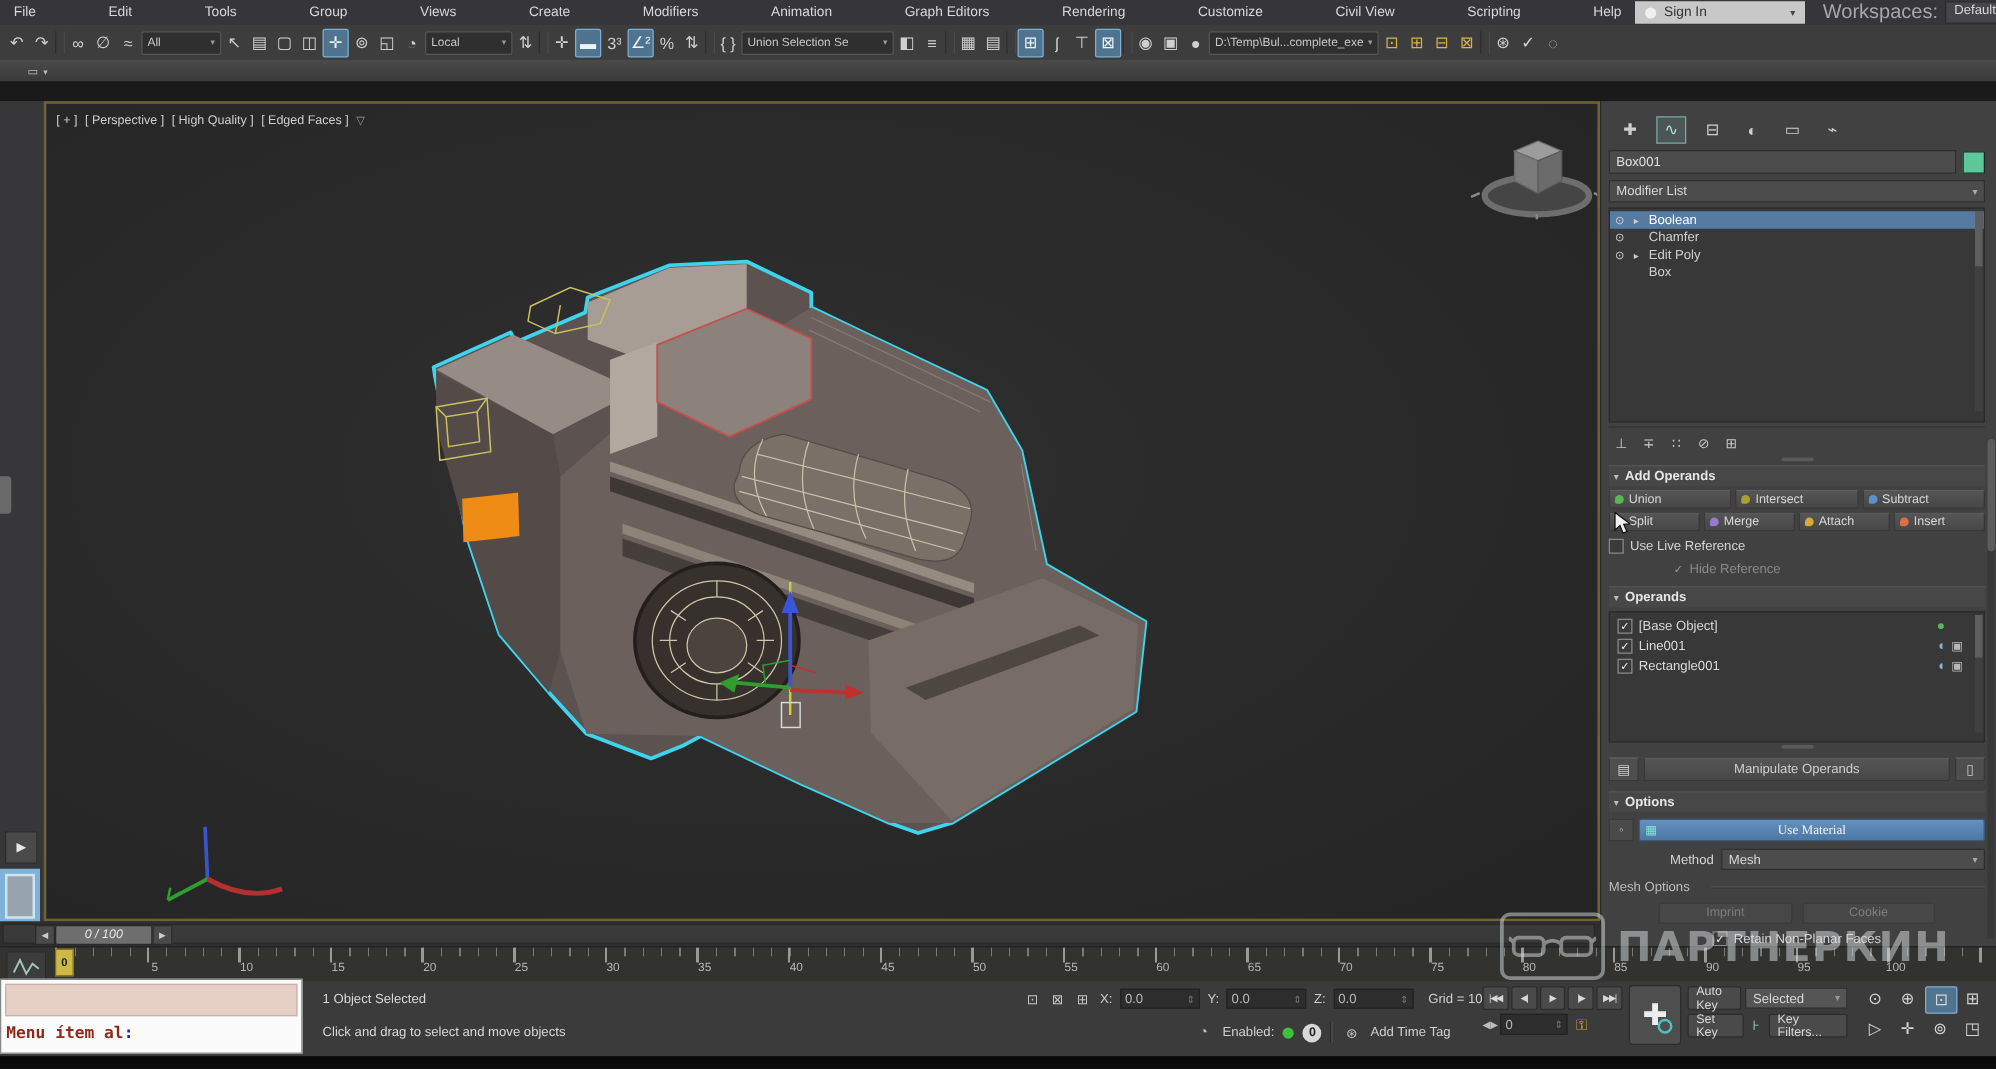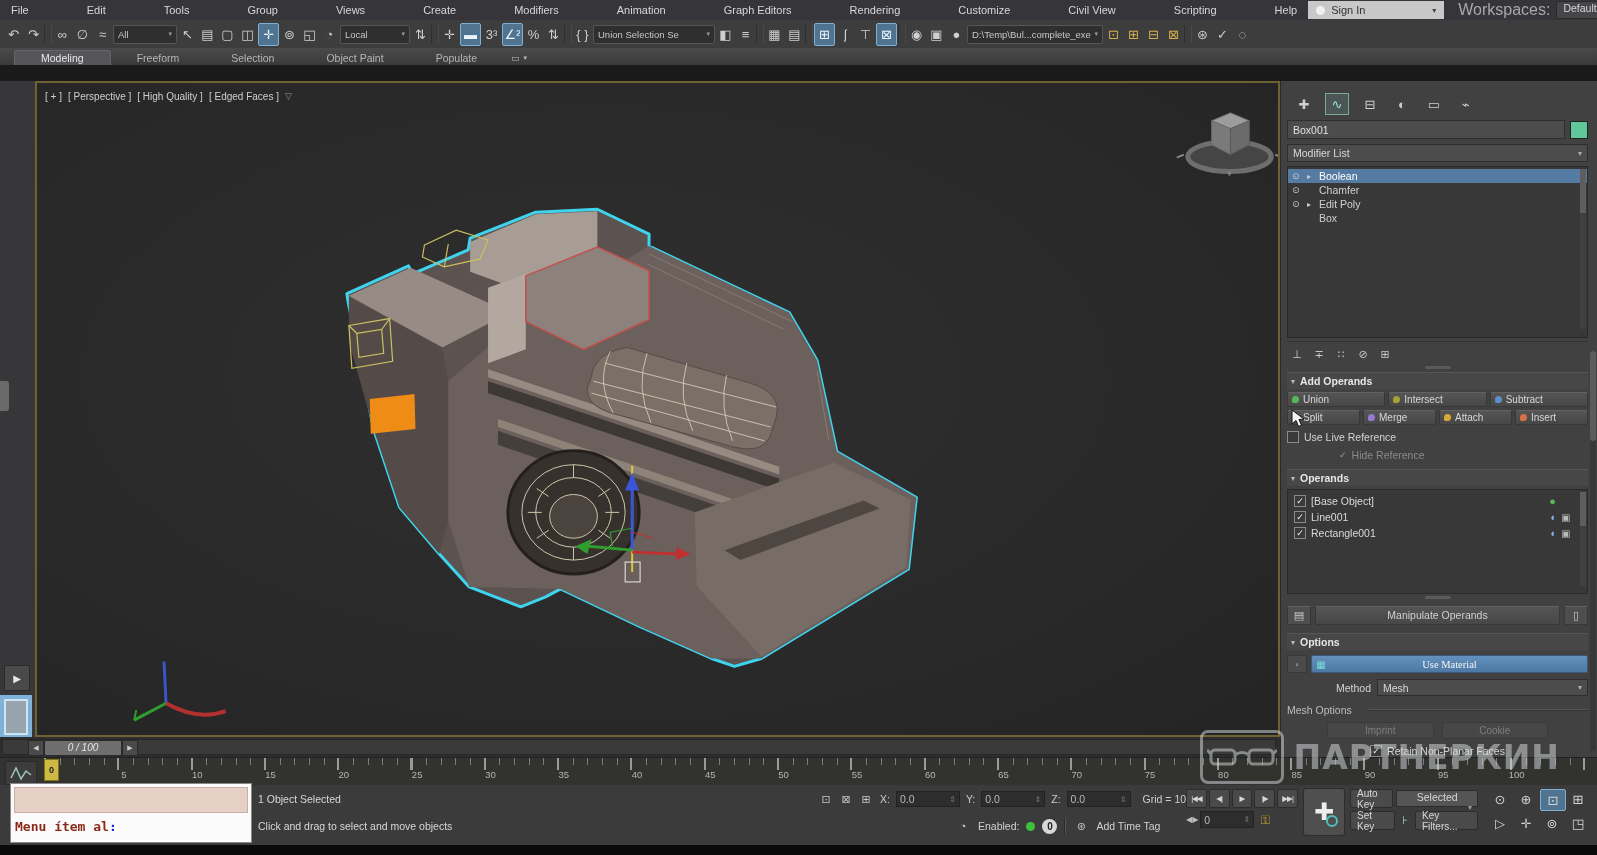--- a/index.html
+++ b/index.html
@@ -108,21 +108,21 @@
   #shandle{left:44px;top:3px;width:76px;height:14px;background:#6e6e6e;border:1px solid #2a2a2a;border-radius:2px;color:#e8e8e8;font-size:10px;text-align:center;line-height:14px;font-style:italic;}
   #rulerrow{left:0;top:757px;width:1597px;height:28px;background:#32322f;border-top:1px solid #222;overflow:hidden;}
   #curvebtn{left:5px;top:3px;width:30px;height:22px;background:#3c3c3c;border:1px solid #2a2a2a;display:flex;align-items:center;justify-content:center;}
   .tickminor{left:45px;top:0;right:0;height:7px;background:repeating-linear-gradient(90deg,#7a7a7a 0 1px,transparent 1px 14.66px);}
   .tickmajor{left:44px;top:0;right:0;height:12px;background:repeating-linear-gradient(90deg,#9a9a9a 0 2px,transparent 2px 73.3px);}
   #ticklabels{left:0;top:11px;width:1597px;display:flex;padding-left:14px;}
   .tick{width:73.3px;text-align:center;font-size:9.5px;color:#b5b5b5;flex-shrink:0;}
   #timemarker{left:44px;top:1px;width:13px;height:20px;background:#cdb945;border:1px solid #857415;color:#1c1c1c;font-size:9px;font-weight:bold;text-align:center;line-height:20px;z-index:3;}
   
   #statusbar{left:0;top:785px;width:1597px;height:60px;background:#3b3b3b;font-size:10.5px;}
-  #caption{left:10px;top:-2px;width:242px;height:60px;background:#fbfbfb;border:1px solid #888;box-sizing:border-box;z-index:6;}
+  #caption{left:0;top:-2px;width:242px;height:60px;background:#fbfbfb;border:1px solid #888;box-sizing:border-box;z-index:6;}
   #caption .cell{margin:3px;height:24px;background:#e6cfc5;border:1px solid #c8b0a6;}
   #caption .ctext{font-family:"DejaVu Sans Mono","Liberation Mono",monospace;font-size:13px;color:#8b2a1a;padding:3px 4px;font-weight:bold;}
   #caption .ccur{color:#2222cc;}
   #selstatus{left:258px;top:8px;color:#d8d8d8;}
   #prompt{left:258px;top:35px;color:#d8d8d8;}
   #coordgroup{left:818px;top:6px;display:flex;align-items:center;gap:6px;}
   .sico{width:16px;height:14px;display:flex;align-items:center;justify-content:center;color:#c4c4c4;font-size:11px;}
   .clabel{color:#cccccc;}
   .cfield{width:56px;height:14px;background:#2d2d2d;border:1px solid #222;color:#b8b8b8;display:flex;align-items:center;padding:0 3px;}
   .cfield .sp{margin-left:auto;color:#777;font-size:8px;}
@@ -135,21 +135,21 @@
   #playback .prow{display:flex;gap:2px;margin-bottom:3px;}
   .pbtn{width:20px;height:17px;background:#4a4a4a;border:1px solid #2c2c2c;border-radius:2px;color:#d8d8d8;font-size:7.5px;display:flex;align-items:center;justify-content:center;letter-spacing:-1px;}
   #framefield{width:46px;height:15px;background:#2d2d2d;border:1px solid #222;color:#b8b8b8;display:flex;align-items:center;padding:0 3px;}
   #framefield .sp{margin-left:auto;color:#777;font-size:8px;}
   #keymode{color:#d0a828;font-size:12px;width:18px;text-align:center;}
   #addkeybtn{left:1303px;top:3px;width:40px;height:46px;background:#4e4e4e;border:1px solid #2c2c2c;border-radius:3px;display:flex;align-items:center;justify-content:center;color:#ececec;font-size:24px;}
   #addkeybtn .tealdot{position:absolute;right:6px;bottom:8px;width:8px;height:8px;border-radius:50%;border:2px solid #4fc0c0;}
   #keygroup{left:1350px;top:4px;width:128px;}
   #keygroup .krow{display:flex;gap:3px;margin-bottom:3px;align-items:center;}
   .kbtn{height:17px;background:#4a4a4a;border:1px solid #2c2c2c;border-radius:2px;color:#d8d8d8;font-size:10px;display:flex;align-items:center;justify-content:center;padding:0 6px;}
-  #selsetdd{width:108px;height:17px;background:#555;border:1px solid #2c2c2c;color:#d8d8d8;display:flex;align-items:center;padding:0 5px;box-sizing:border-box;flex-direction:column;}
+  #selsetdd{width:108px;height:17px;background:#555;border:1px solid #2c2c2c;color:#d8d8d8;display:flex;align-items:center;padding:0 5px;box-sizing:border-box;}
   #selsetdd .caret{margin-left:auto;font-size:8px;color:#999;}
   #walkicon{width:16px;color:#9fd0c8;font-size:11px;text-align:center;}
   #navgrid{left:1488px;top:4px;width:104px;display:grid;grid-template-columns:repeat(4,24px);grid-auto-rows:22px;gap:2px;}
   .nbtn{width:24px;height:20px;display:flex;align-items:center;justify-content:center;color:#d4d4d4;font-size:13px;border-radius:2px;}
   .nbtn[data-v="active"]{background:#50748f;border:1px solid #7fb0d4;}
   #bottomedge{left:0;top:845px;width:1597px;height:10px;background:#0a0a0a;}
   
   #watermark{left:1200px;top:729px;width:360px;height:56px;display:flex;align-items:center;gap:10px;opacity:.5;z-index:8;pointer-events:none;}
   #wmlogo{width:92px;height:48px;border:3px solid #d8dde0;border-radius:8px;display:flex;align-items:center;justify-content:center;}
   #wmtext{font-size:33px;font-weight:bold;color:#d8dde0;letter-spacing:1px;font-family:"DejaVu Sans",sans-serif;}
@@ -436,28 +436,20 @@
 
     </span>
 
     <span class="ti">
       <span class="tg">◌</span>
 
     </span>
   </div>
 
 <div id="ribbontabs" class="abs">
-  <div style="display:flex;align-items:flex-end;">
-
-  <span class="rtab" data-v="active">Modeling</span>
-      <span class="rtab">Freeform</span>
-      <span class="rtab">Selection</span>
-      <span class="rtab">Object Paint</span>
-      <span class="rtab">Populate</span>
-    </div>
   <span id="ribmin">▭ <span style="font-size:7px">▾</span></span>
 </div>
 <div id="subtabrow" class="abs">
   <span id="subtab">Polygon Modeling</span>
 </div>
 
 <div id="main" class="abs">
 
   <div id="leftstrip" class="abs">
     <div id="striptab" class="abs"></div>

